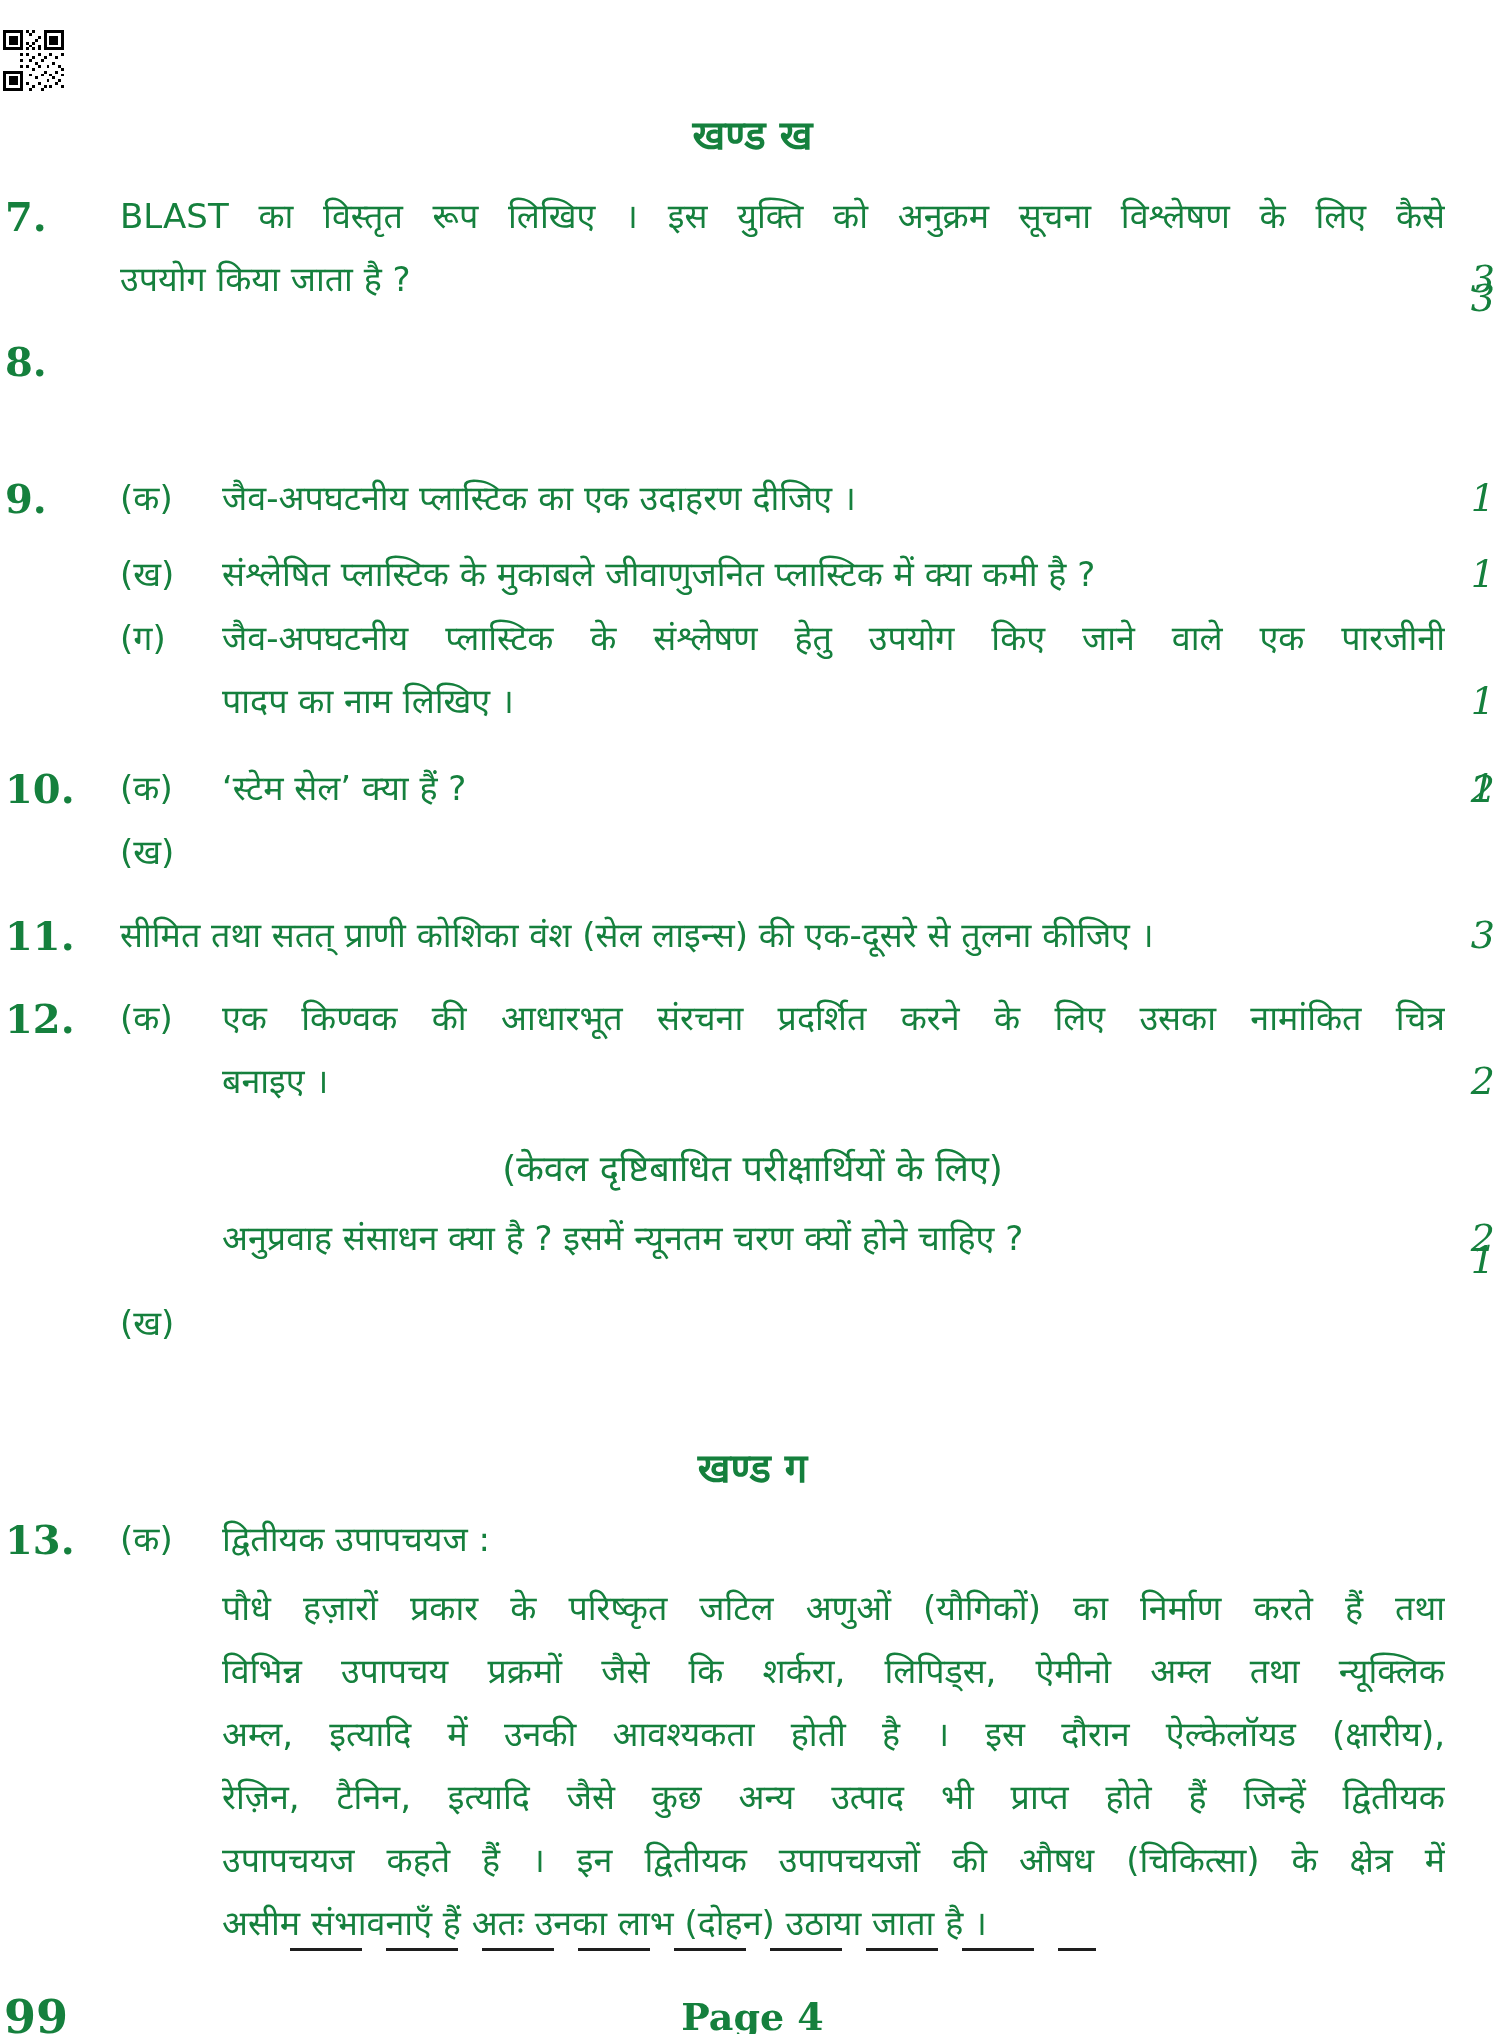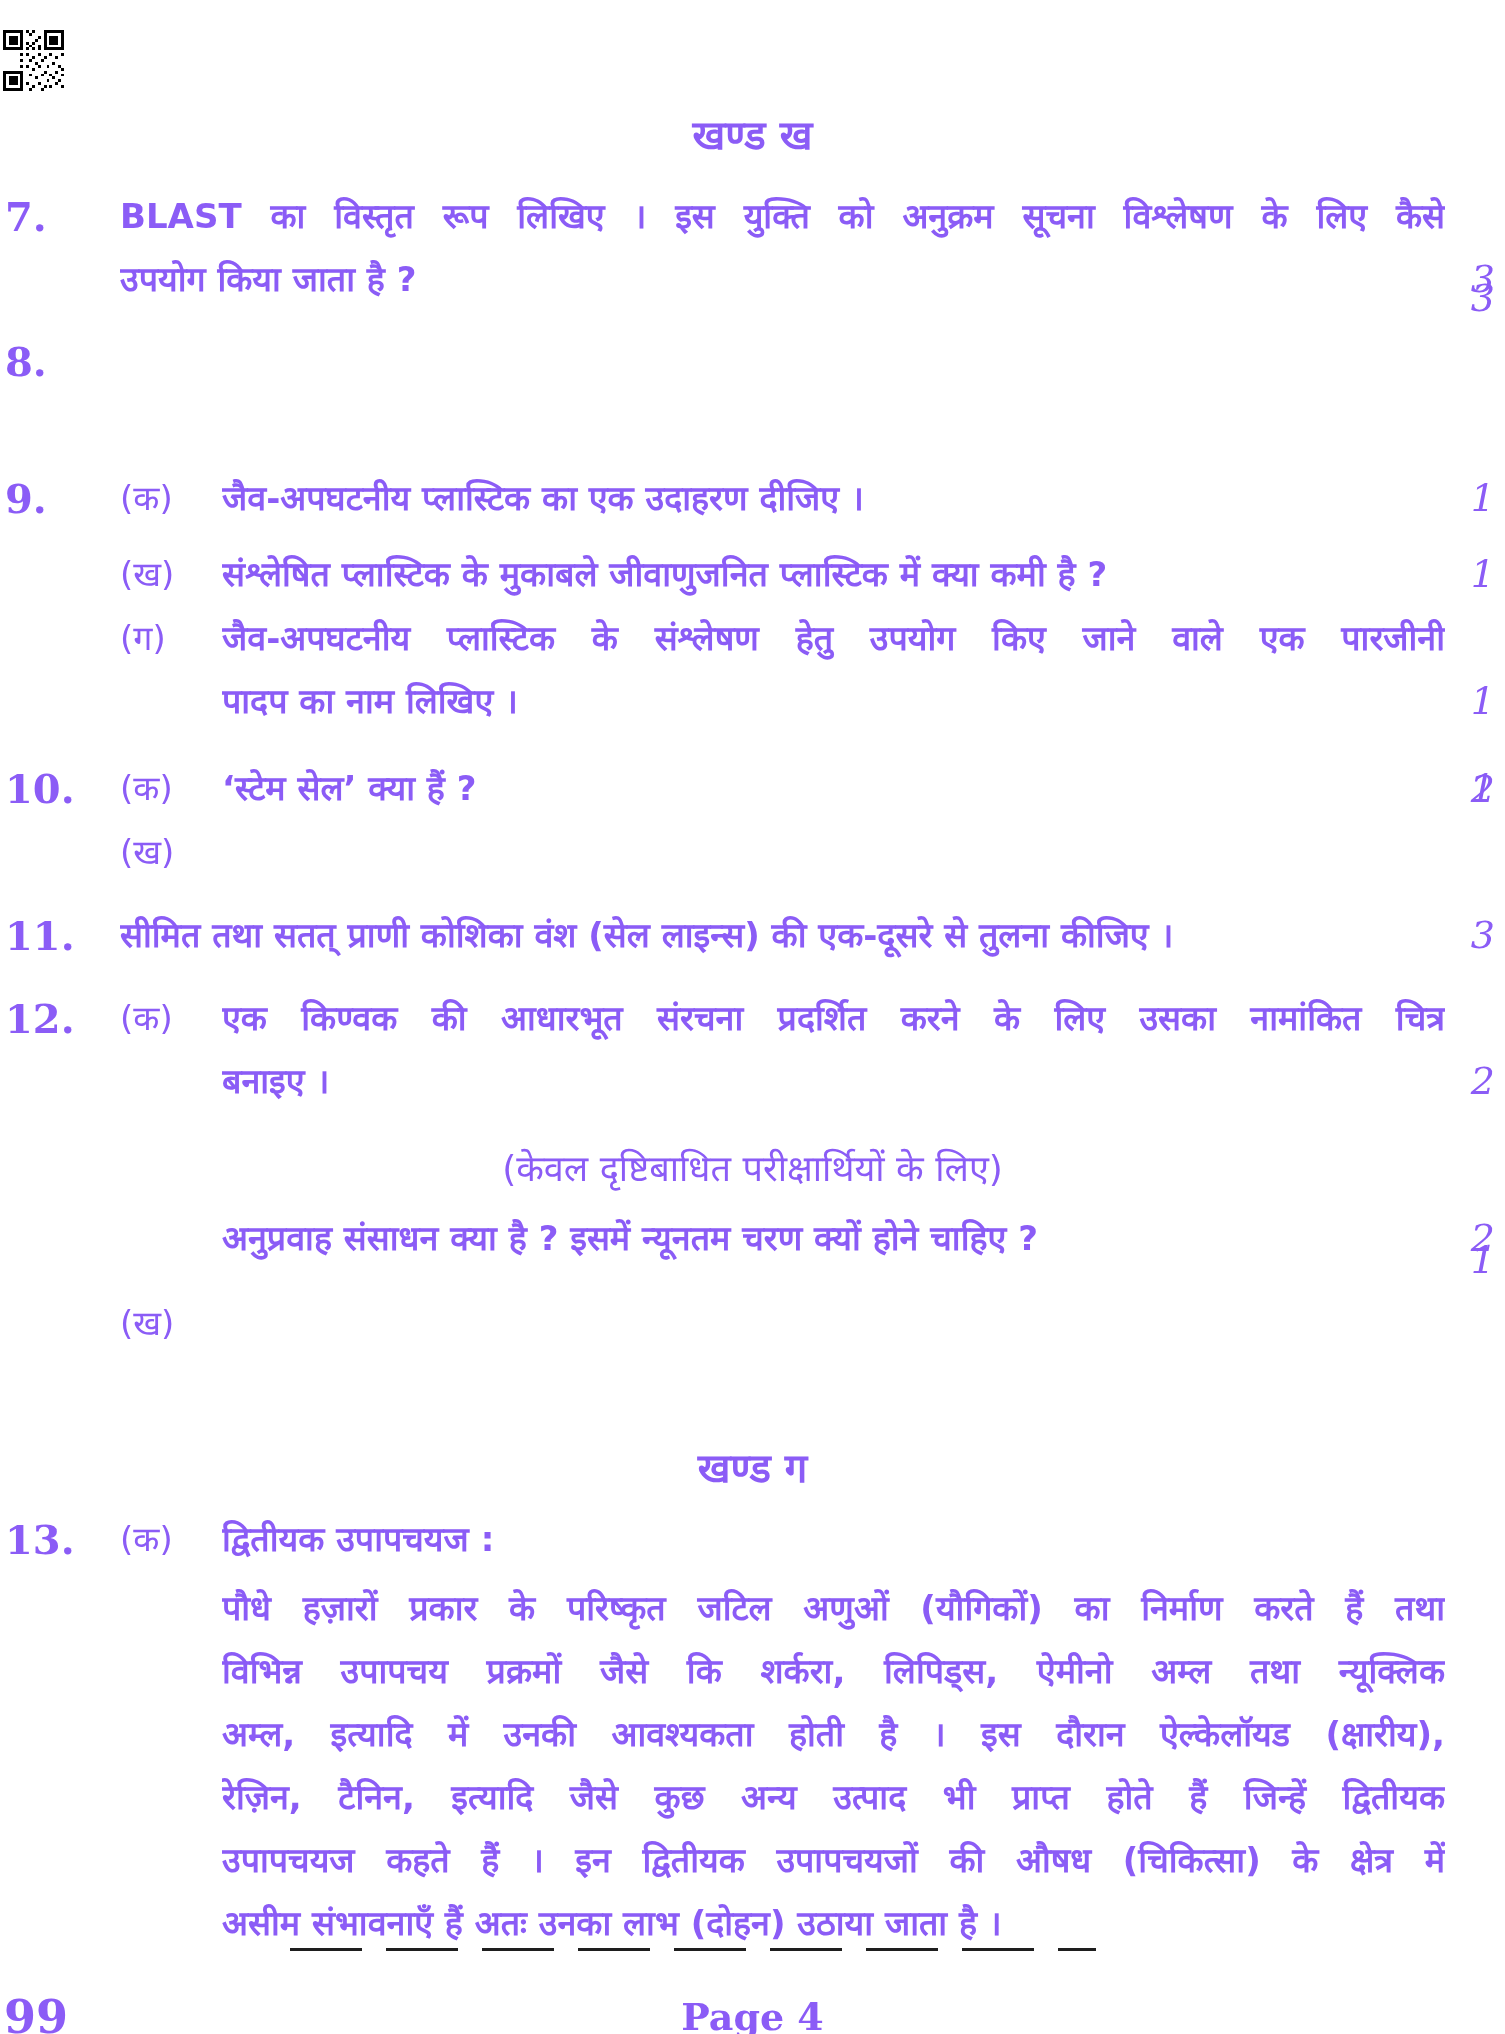--- a/index.html
+++ b/index.html
@@ -3,38 +3,38 @@
 <meta charset="utf-8">
 <title>Question Paper</title>
 <style>
   html,body{margin:0;padding:0;background:#ffffff;}
   .page{
     position:relative;
     width:1505px;
     height:2034px;
     background:#ffffff;
     overflow:hidden;
-    color:#8b5cf6;
+    color:#15803d;
     font-family:"DejaVu Sans", sans-serif;
   }
   
   .row{position:absolute;left:0;width:1505px;}
   .num{
     position:absolute;left:5px;top:0;width:108px;
     font-family:"DejaVu Serif", serif;
     font-weight:700;font-size:40px;line-height:63px;
   }
   .letter{
     position:absolute;left:120px;top:0;width:96px;
     font-size:34px;line-height:63px;font-weight:500;
   }
   .body{margin:0 60px 0 120px;}
   .body.sub{margin-left:222px;}
   .line{
-    font-size:34px;line-height:63px;font-weight:700;
+    font-size:34px;line-height:63px;font-weight:400;
     white-space:nowrap;overflow:hidden;text-align:left;
   }
   .line.just{text-align:justify;text-align-last:justify;}
   .mark{
     position:absolute;right:10px;bottom:0;
     font-family:"DejaVu Serif", serif;font-style:italic;
     font-size:38px;line-height:63px;
   }
   .sec-header{
     position:absolute;left:0;width:100%;text-align:center;

